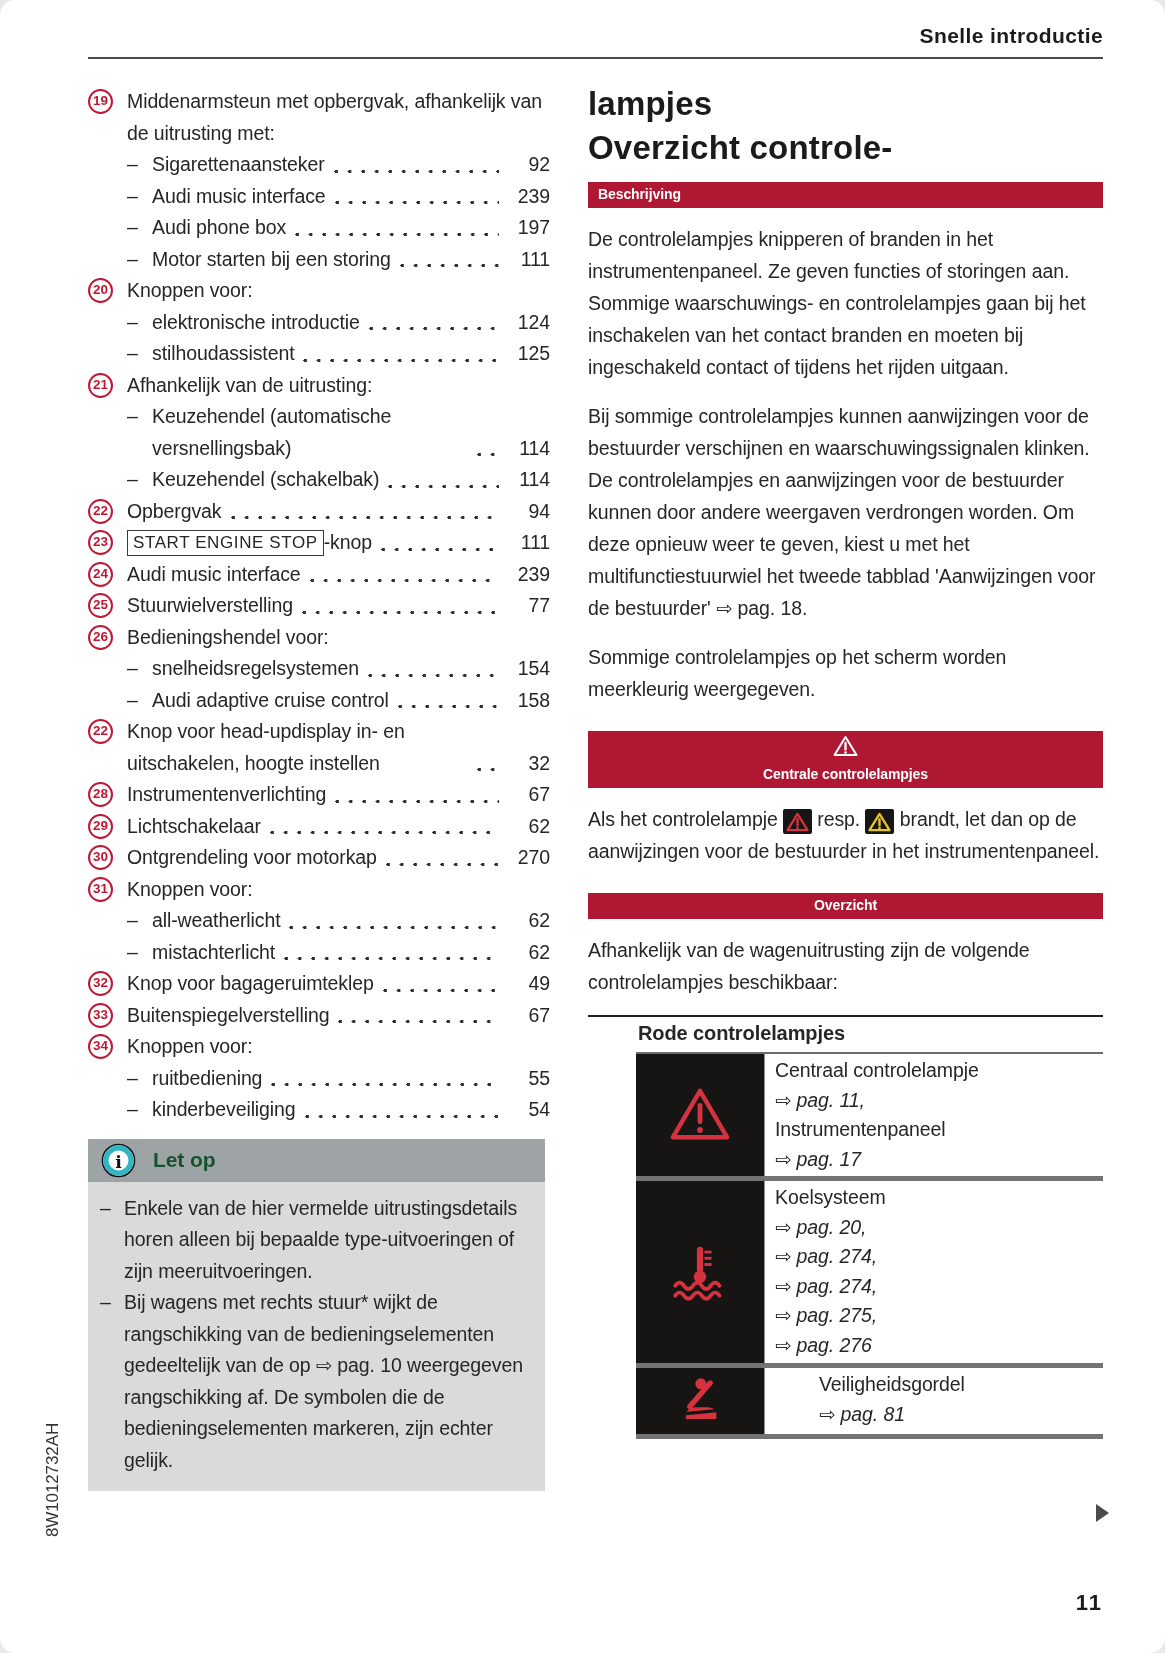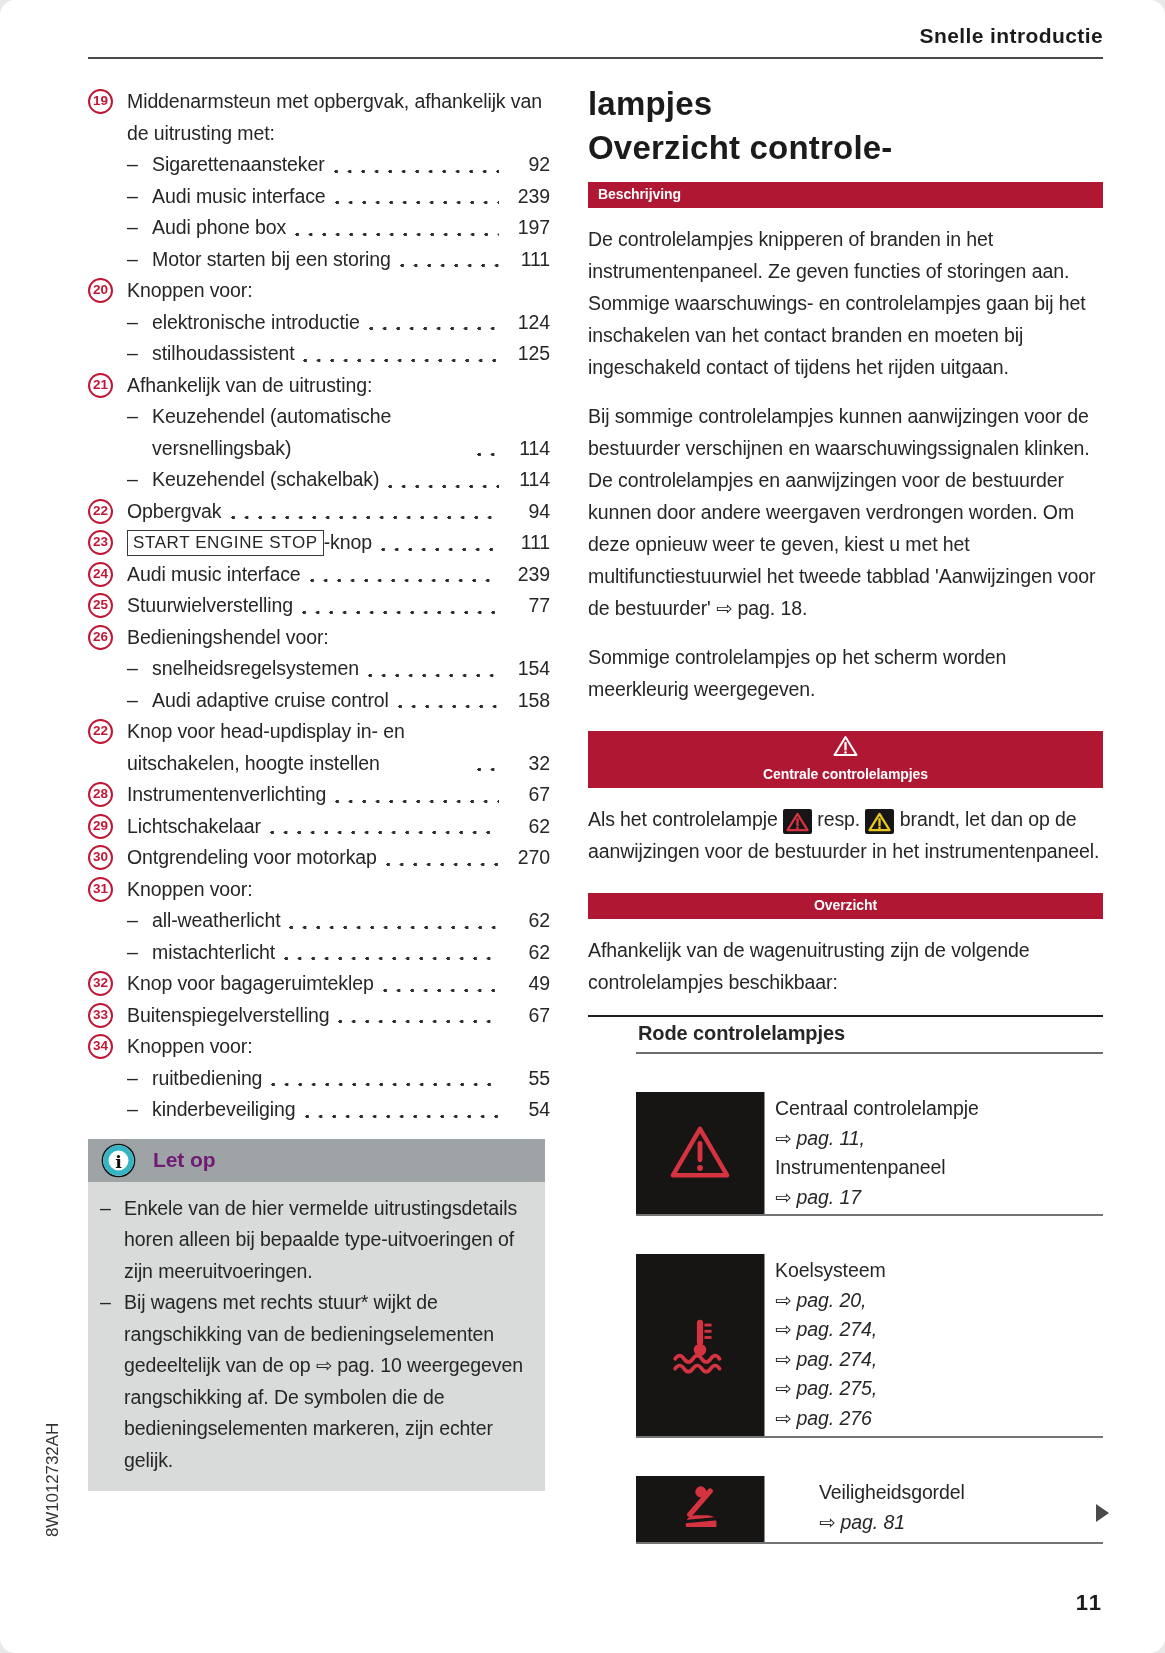--- a/index.html
+++ b/index.html
@@ -25,40 +25,40 @@
   .leader{flex:1 0 22px; height:7px; margin:0 5px 6px 9px;
     background-image:radial-gradient(circle at 2.2px 3.5px,#2e2e2e 1.7px,transparent 2px);
     background-size:13.5px 7px; background-repeat:repeat-x;}
   .pg{flex:none; width:46px; text-align:right;}
   .engine-box{display:inline-block; border:1.5px solid #3a3a3a; padding:0 5px 1px 5px;
     font-size:17px; letter-spacing:0.6px; line-height:23px; white-space:nowrap; position:relative; top:-1px;}
 
   
   .note{width:457px; margin-top:13px;}
   .note-head{background:#9ea3a6; height:43px; display:flex; align-items:center; padding-left:13px;}
-  .note-title{font-size:21px; font-weight:700; color:#701a75; margin-left:17px;}
+  .note-title{font-size:21px; font-weight:700; color:#14532d; margin-left:17px;}
   .note-body{background:#d9dada; padding:11px 12px 15px 12px; font-size:19.5px; line-height:31.5px;}
   .nb{display:flex;}
   .nb .dash{width:24px;}
   .nb .txt{flex:1;}
 
   
   .right-col{position:absolute; top:82px; left:588px; width:515px;}
   .art-title{font-size:33px; font-weight:700; line-height:44px; color:#1b1b1b; letter-spacing:0.2px; margin-bottom:12px;}
   .banner{background:#b01733; color:#ffffff; font-size:14px; font-weight:700;
     padding:4px 10px 6px 10px; margin:10px 0 15px 0; display:flex; align-items:center; gap:9px;}
   .banner.spaced{margin-top:26px;flex-direction:column;}
   .rc p{margin:0 0 17px 0; font-size:19.5px; line-height:32px;}
   .ilamp{display:inline-block; background:#171515; padding:3px 3px 2px 3px; border-radius:2px;
     vertical-align:-6px; line-height:0;}
 
   
   .wtable{margin-top:6px; border-top:2.5px solid #1f1f1f;padding-left:48px;}
   .wtable-title{font-size:20px; font-weight:700; padding:5px 2px 7px 2px; border-bottom:2px solid #6d6d6d;}
-  .trow{display:flex; border-bottom:2px solid #737373;margin-top:38px;}
+  .trow{display:flex; border-bottom:5px solid #737373;}
   .icon-cell{flex:none; width:128px; background:#171414; display:flex; align-items:center; justify-content:center;
     border-right:1.5px solid #8f8f8f;}
   .txt-cell{flex:1; padding:2px 0 4px 10px;}
   .cline{font-size:19.5px; line-height:29.5px;}
   .cline.ref{font-style:italic;}
 
   
   .pagenum{position:absolute; top:1590px; right:62px; font-size:22px; font-weight:700; letter-spacing:2px; color:#1b1b1b;}
   .sidecode{position:absolute; left:-62px; top:1470px; width:230px; text-align:center;
     transform:rotate(-90deg); font-size:17px; color:#333;}

